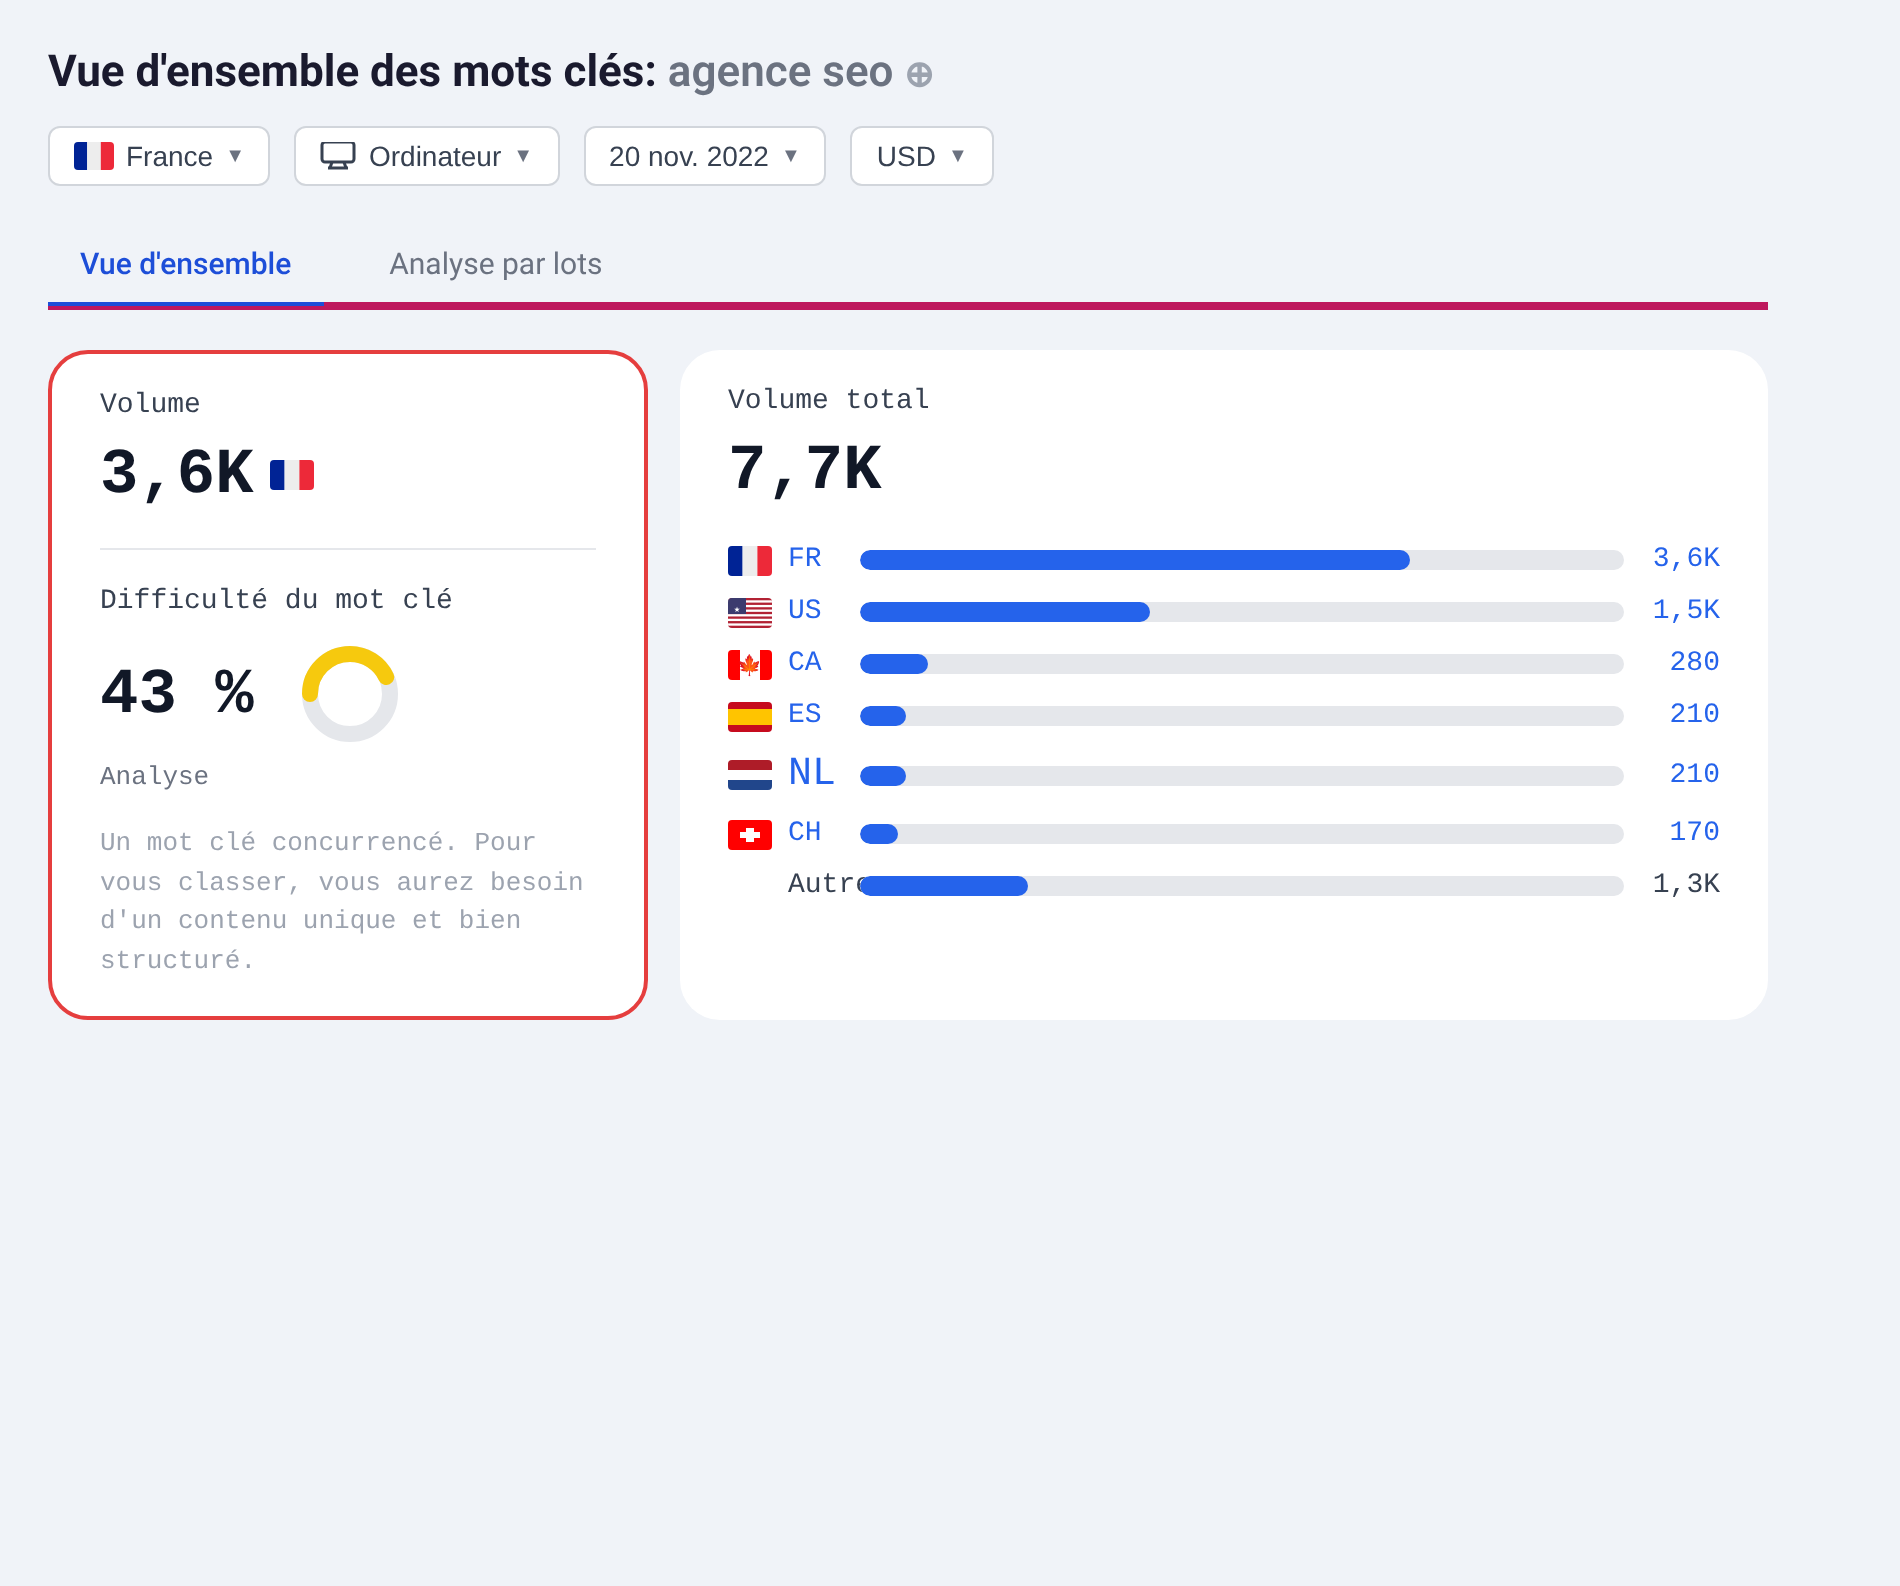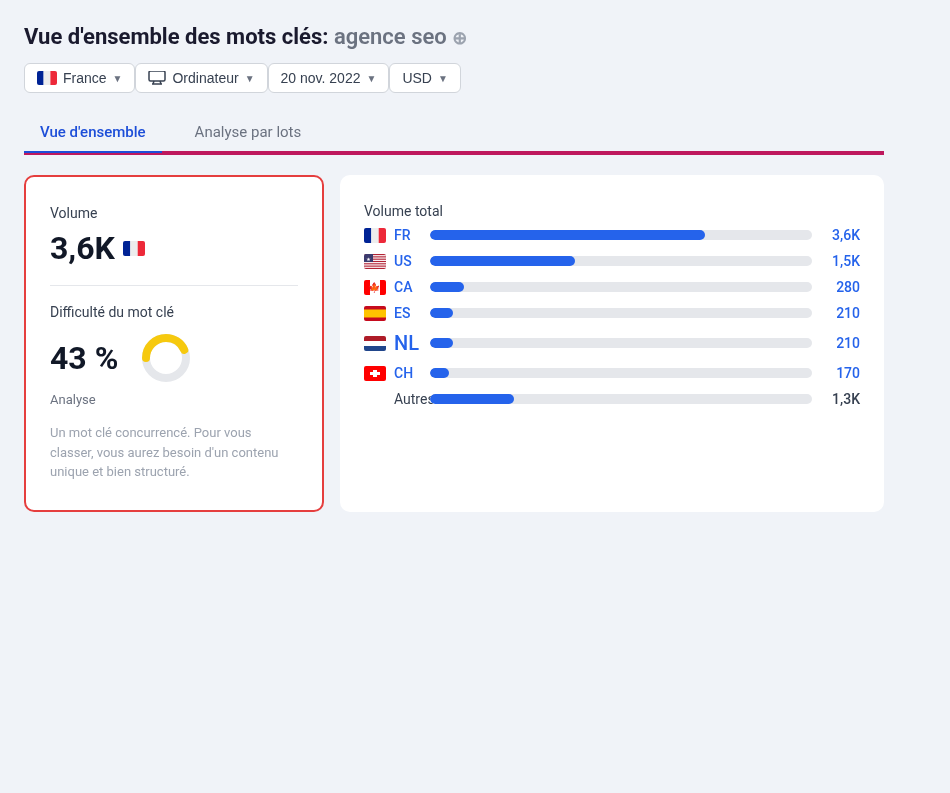--- a/index.html
+++ b/index.html
@@ -29,20 +29,21 @@
     .page-title .add-icon {
       color: #9ca3af;
       font-size: 18px;
       cursor: pointer;
     }
 
     
     .filter-bar {
       display: flex;
       align-items: flex-end;
+      gap: 12px;
       margin-bottom: 20px;
     }
     .filter-btn {
       display: flex;
       align-items: center;
       gap: 6px;
       padding: 6px 12px;
       background: white;
       border: 1px solid #d1d5db;
       border-radius: 6px;
@@ -79,23 +80,24 @@
 
     
     .cards-row {
       display: flex;
       gap: 16px;
     }
 
     
     .card {
       background: white;
-      border-radius: 10px;
-      padding: 28px 24px;
+      border-radius: 20px;
+      padding: 18px 24px;
       flex: 1;
+      font-family: Liberation Mono, monospace;
     }
 
     .volume-card {
       border: 2.5px solid #e53e3e;
       flex: 0 0 auto;
       width: 300px;
     }
 
     .volume-section {
       padding-bottom: 18px;
@@ -314,20 +316,21 @@
         <div class="possible-label">Analyse</div>
       </div>
 
       <div class="description-text">Un mot clé concurrencé. Pour vous classer, vous aurez besoin d'un contenu unique et bien structuré.</div>
 
     </div>
 
     <div class="card total-card">
 
       <div class="total-label">Volume total</div>
+      <div class="total-value">7,7K</div>
 
       <div id="country-rows-container">
           <div class="country-row">
     <span style="display:inline-flex;align-items:center;">
               <svg width="22" height="15" viewBox="0 0 22 15" style="border-radius:2px;flex-shrink:0">
                 <rect x="0" y="0" width="7.3" height="15" fill="#002395"></rect>
                 <rect x="7.3" y="0" width="7.4" height="15" fill="#EDEDED"></rect>
                 <rect x="14.7" y="0" width="7.3" height="15" fill="#ED2939"></rect>
               </svg>
             </span>

